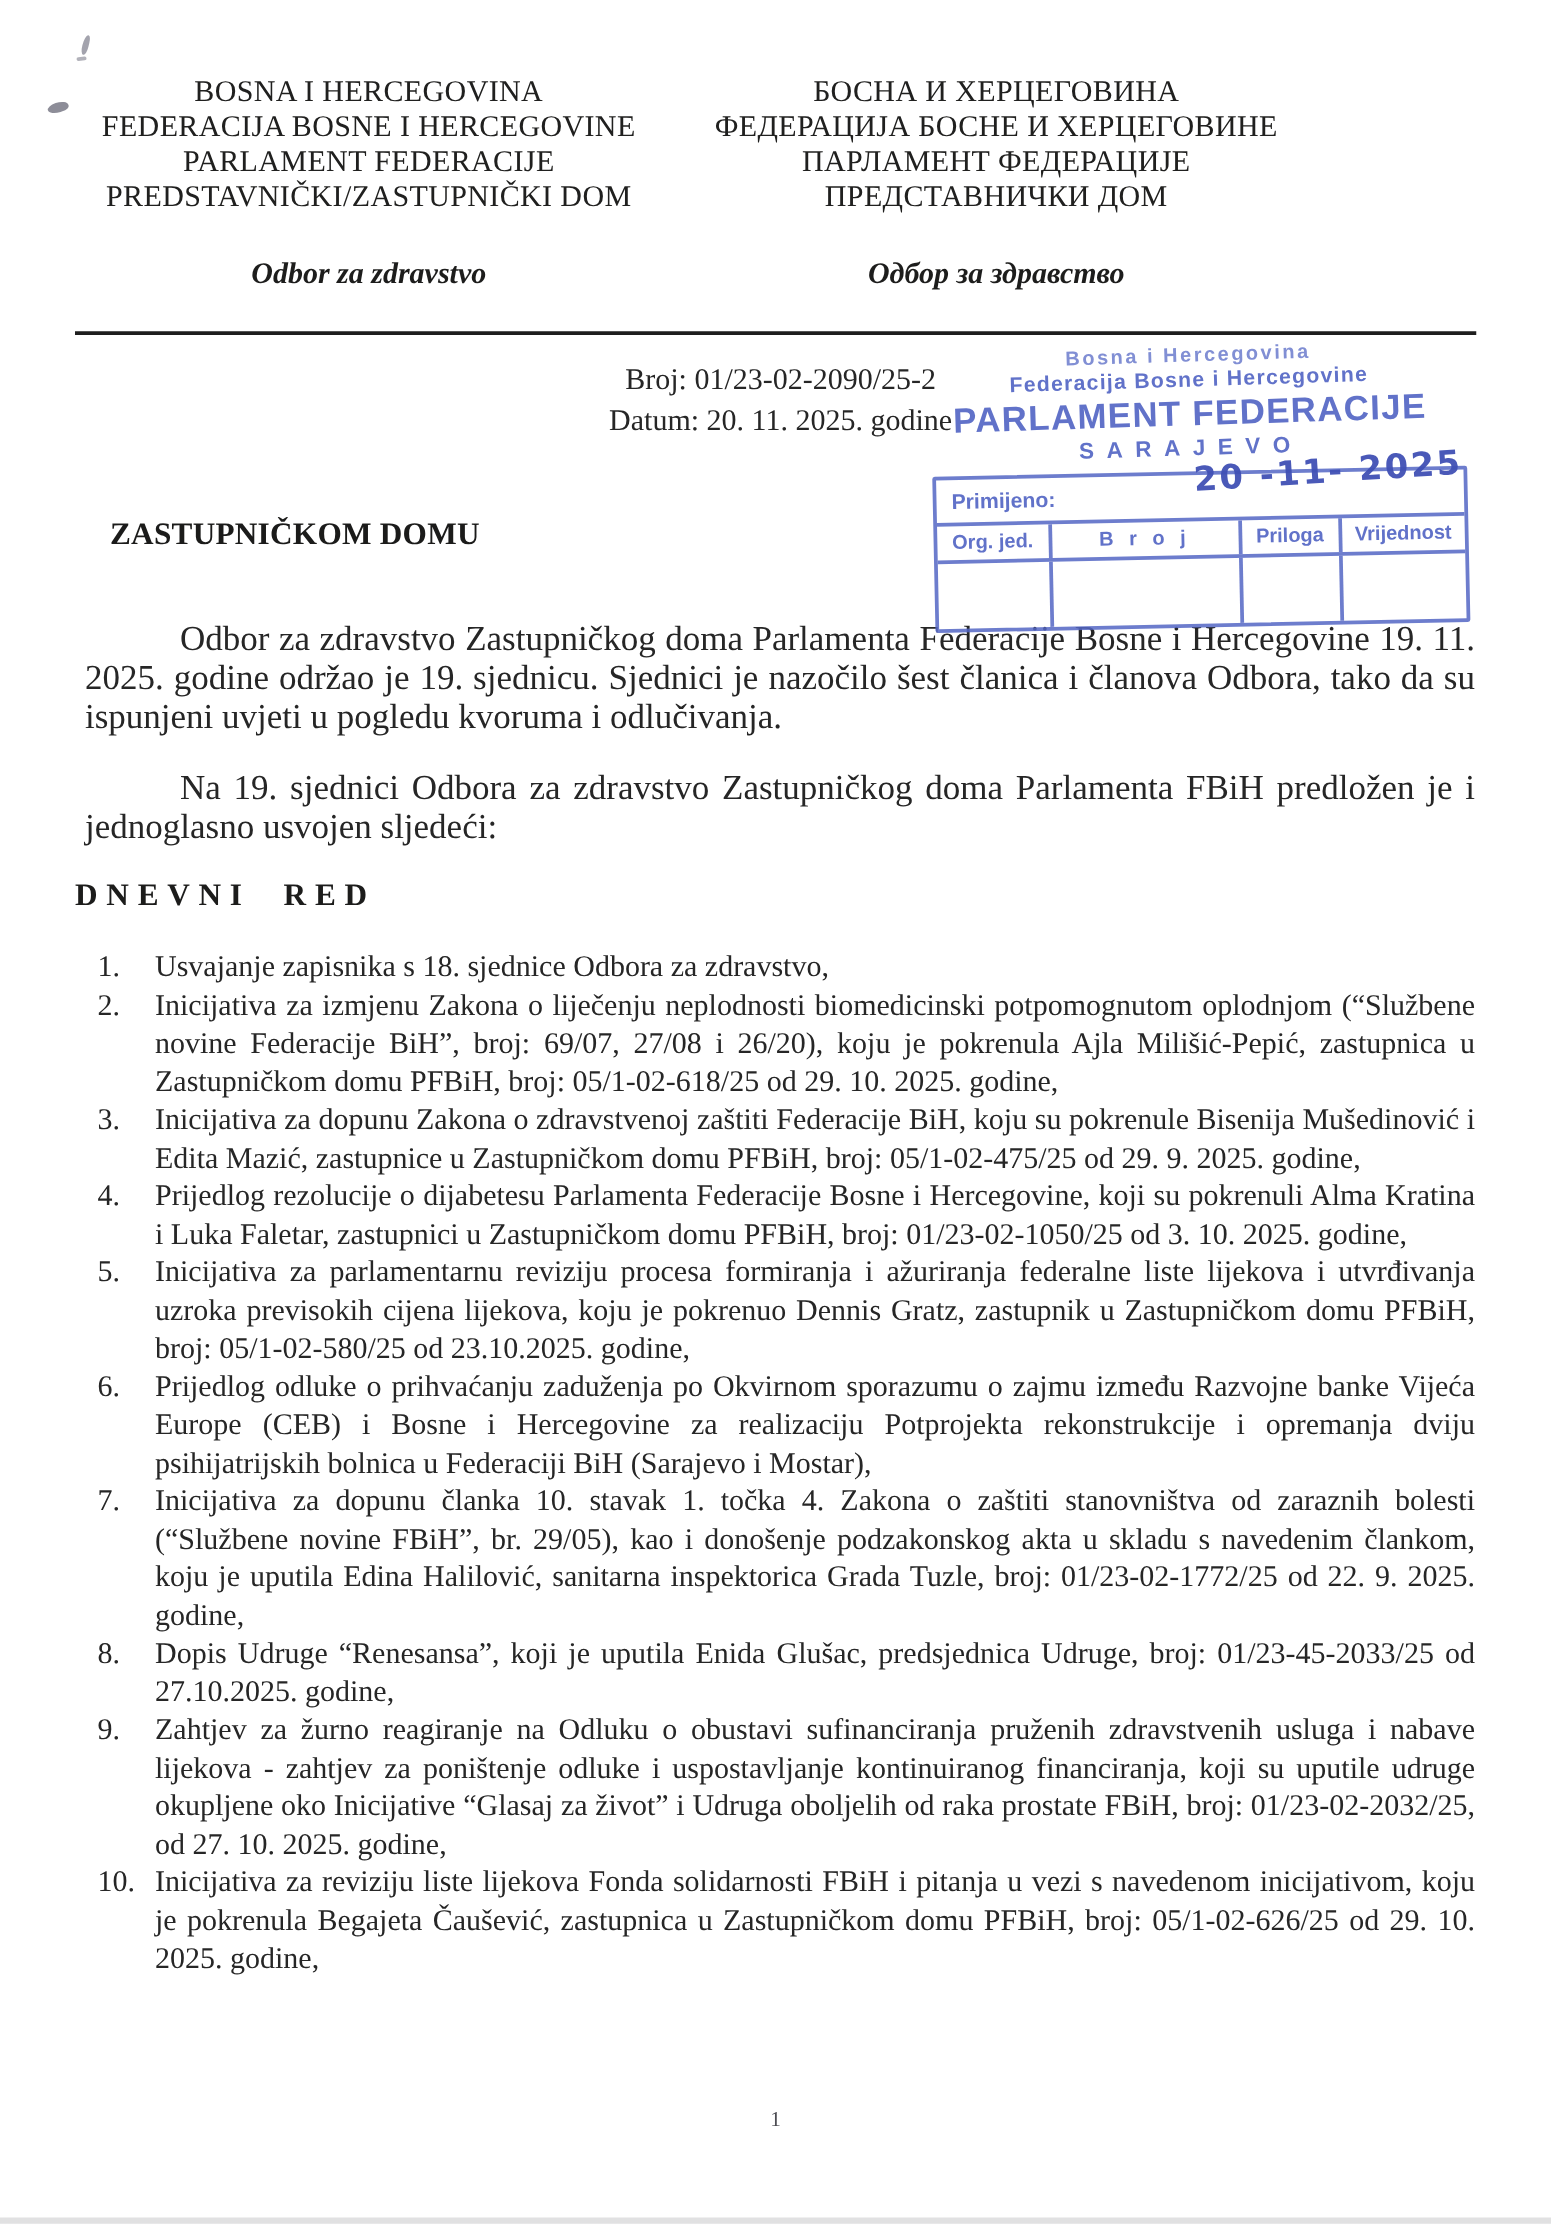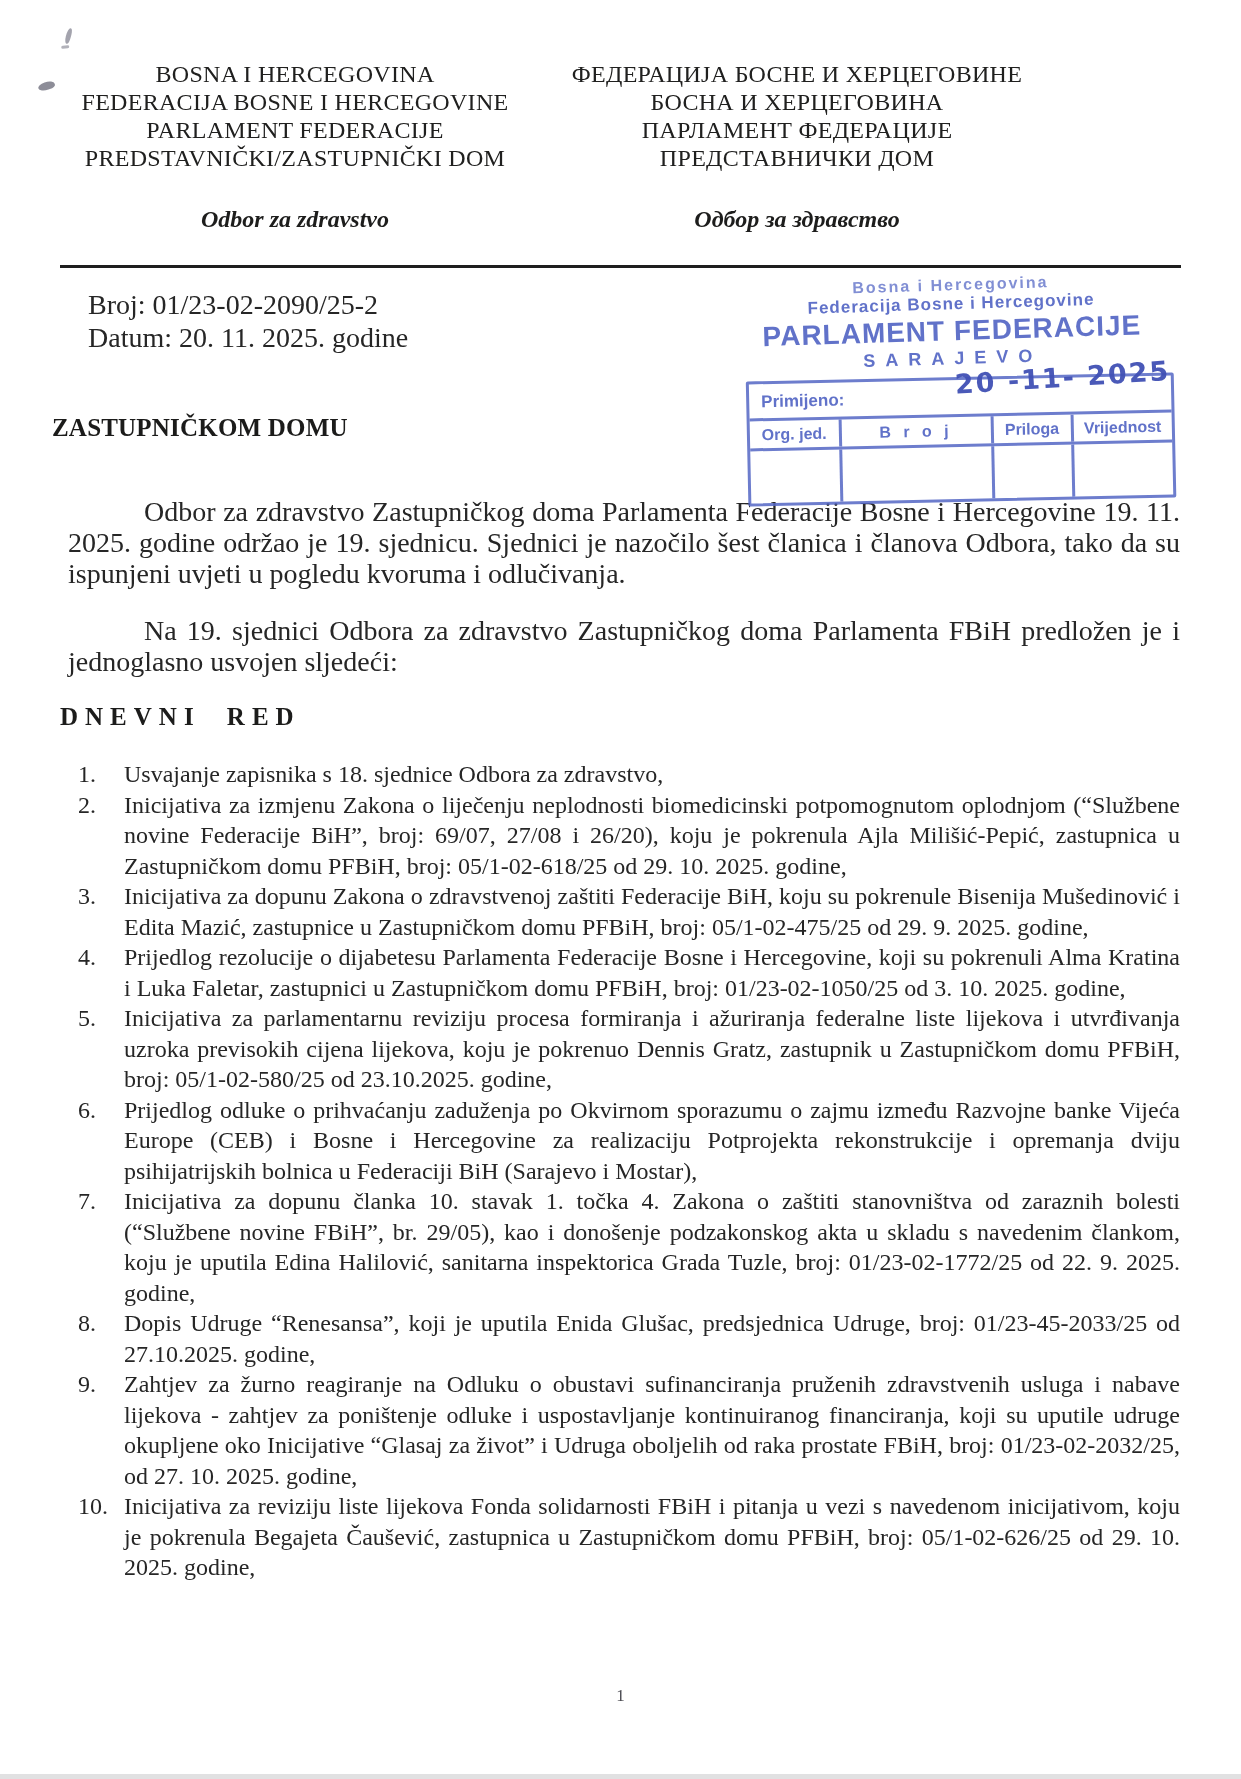--- a/index.html
+++ b/index.html
@@ -21,23 +21,23 @@
   
   .org-header{display:flex;margin:0 60px;padding-top:60px;}
   .committee-row{display:flex;margin:34px 60px 12px;}
   .org-col{width:470px;text-align:center;}
   .org-col + .org-col{margin-left:32px;}
   .org-line{font-size:24px;line-height:28px;letter-spacing:.3px;color:#20201f;}
   .committee{font-size:24px;font-weight:bold;font-style:italic;color:#1d1d1c;}
 
   .rule{height:3px;background:#1e1e1e;margin:32px 60px 0;}
 
-  .ref-block{margin:20px 80px 0;padding-left:8px;font-size:28px;line-height:33px;}
-
-  .addressee{margin:58px 44px 0;padding-left:8px;font-size:25px;font-weight:bold;line-height:32px;letter-spacing:.2px;color:#1b1b1a;}
+  .ref-block{margin:20px 60px 0;padding-left:8px;font-size:24px;line-height:33px;text-align:center;}
+
+  .addressee{margin:58px 80px 0;padding-left:8px;font-size:25px;font-weight:bold;line-height:32px;letter-spacing:.2px;color:#1b1b1a;}
 
   .body-par{
     margin:0 61px 0 68px;
     font-size:28px;line-height:31px;
     text-align:justify;
     text-indent:76px;
   }
   .par1{margin-top:52px;}
   .par2{margin-top:26px;}
 
@@ -103,22 +103,22 @@
   <div class="scan-mark mark2"></div>
 
   <header class="org-header">
     <div class="org-col">
       <div class="org-line">BOSNA I HERCEGOVINA</div>
       <div class="org-line">FEDERACIJA BOSNE I HERCEGOVINE</div>
       <div class="org-line">PARLAMENT FEDERACIJE</div>
       <div class="org-line">PREDSTAVNIČKI/ZASTUPNIČKI DOM</div>
     </div>
     <div class="org-col">
+      <div class="org-line">БОСНА И ХЕРЦЕГОВИНА</div>
       <div class="org-line">ФЕДЕРАЦИЈА БОСНЕ И ХЕРЦЕГОВИНЕ</div>
-      <div class="org-line">БОСНА И ХЕРЦЕГОВИНА</div>
       <div class="org-line">ПАРЛАМЕНТ ФЕДЕРАЦИЈЕ</div>
       <div class="org-line">ПРЕДСТАВНИЧКИ ДОМ</div>
     </div>
   </header>
 
   <div class="committee-row">
     <div class="org-col committee">Odbor za zdravstvo</div>
     <div class="org-col committee">Одбор за здравство</div>
   </div>
 

